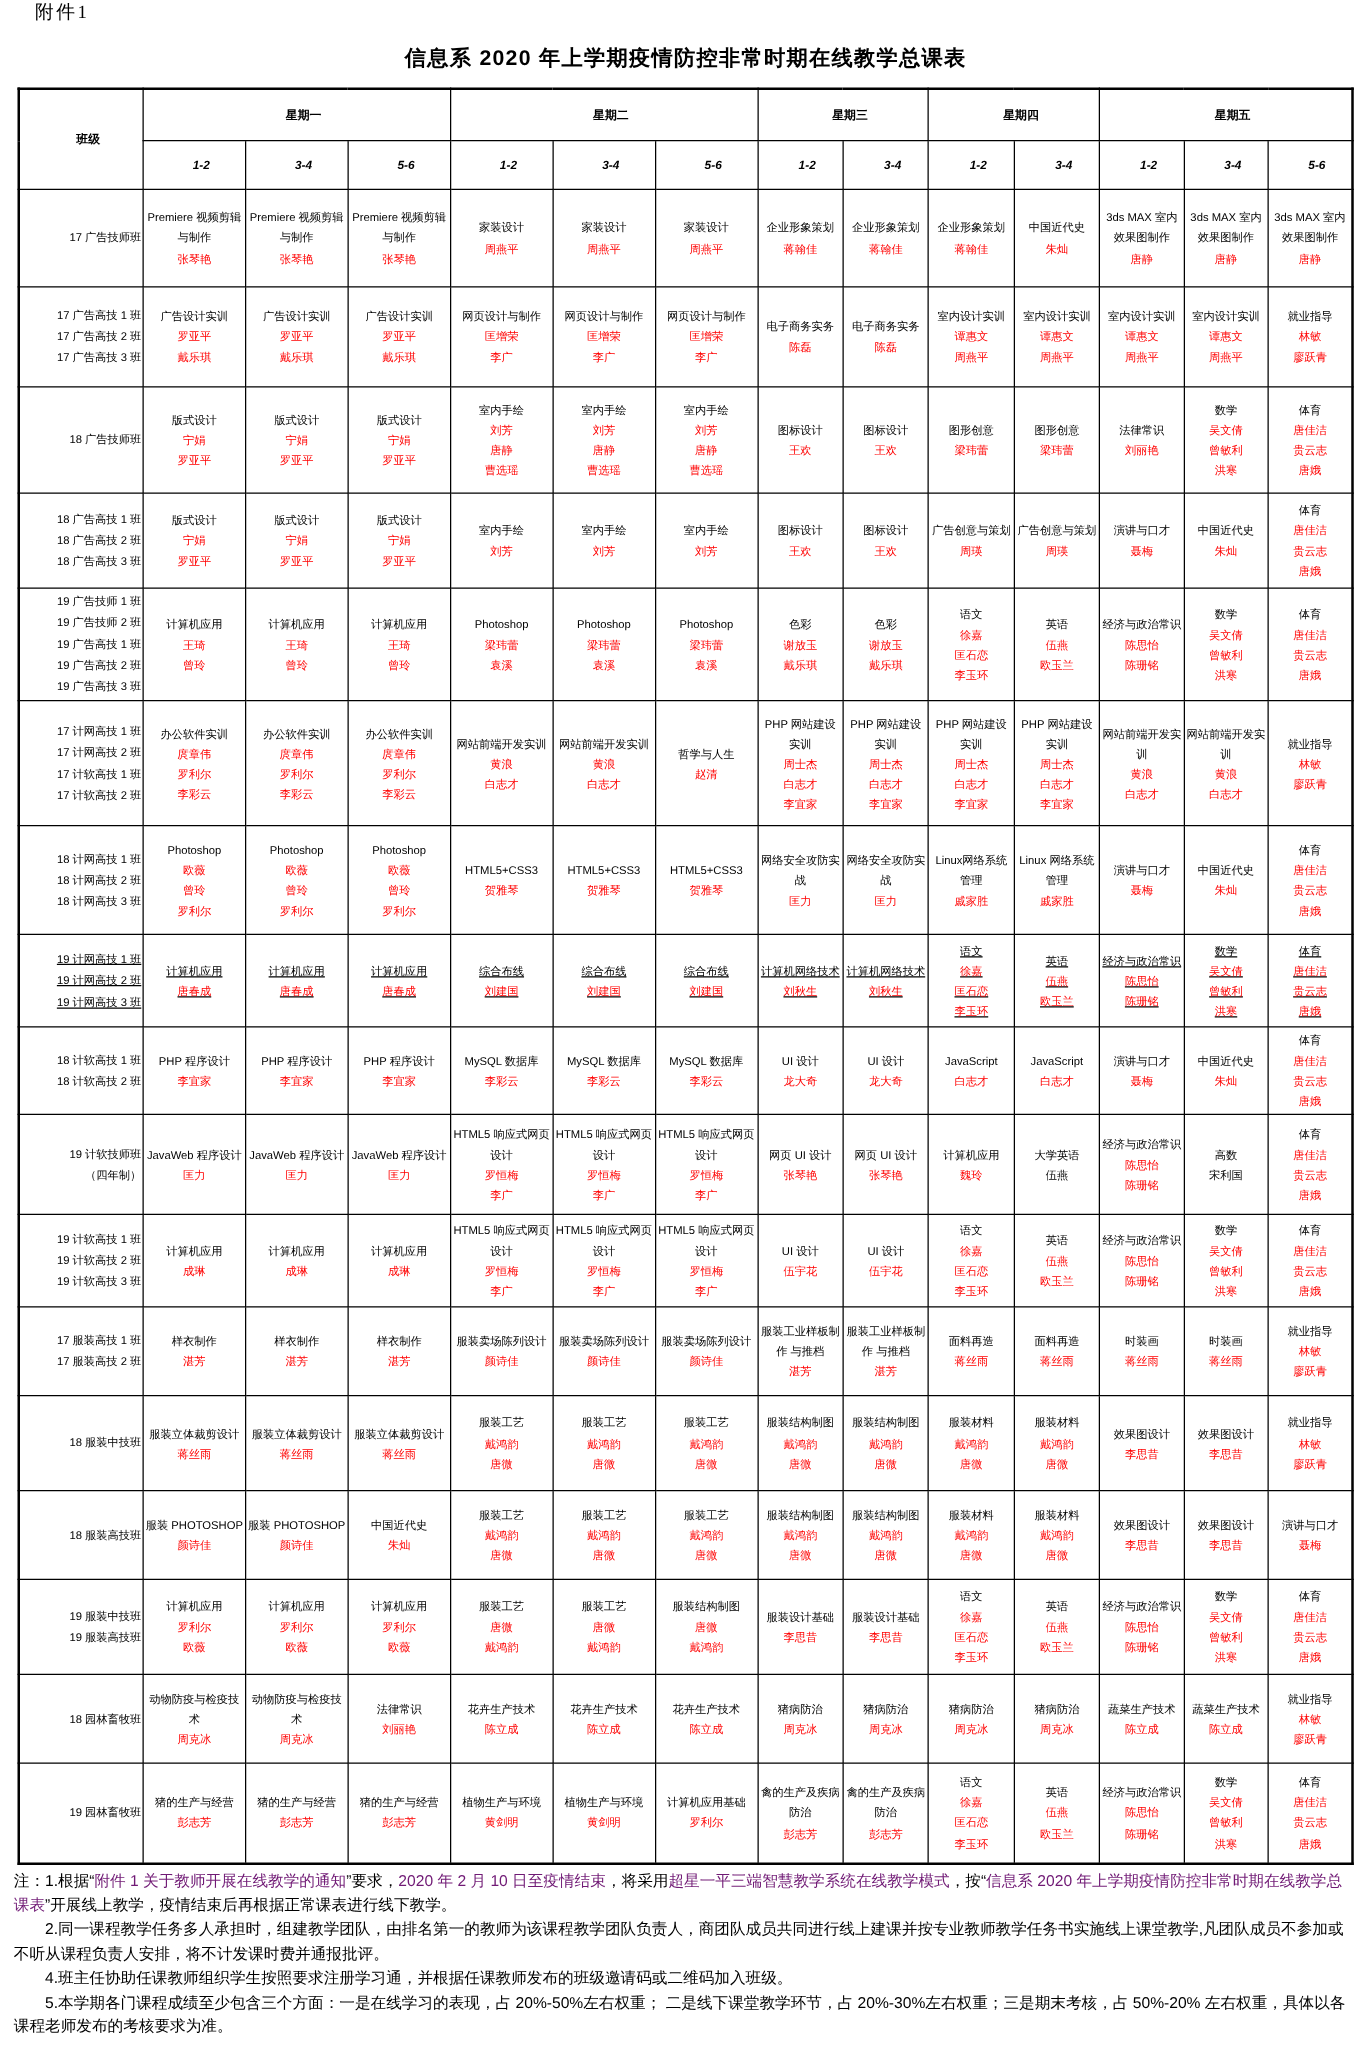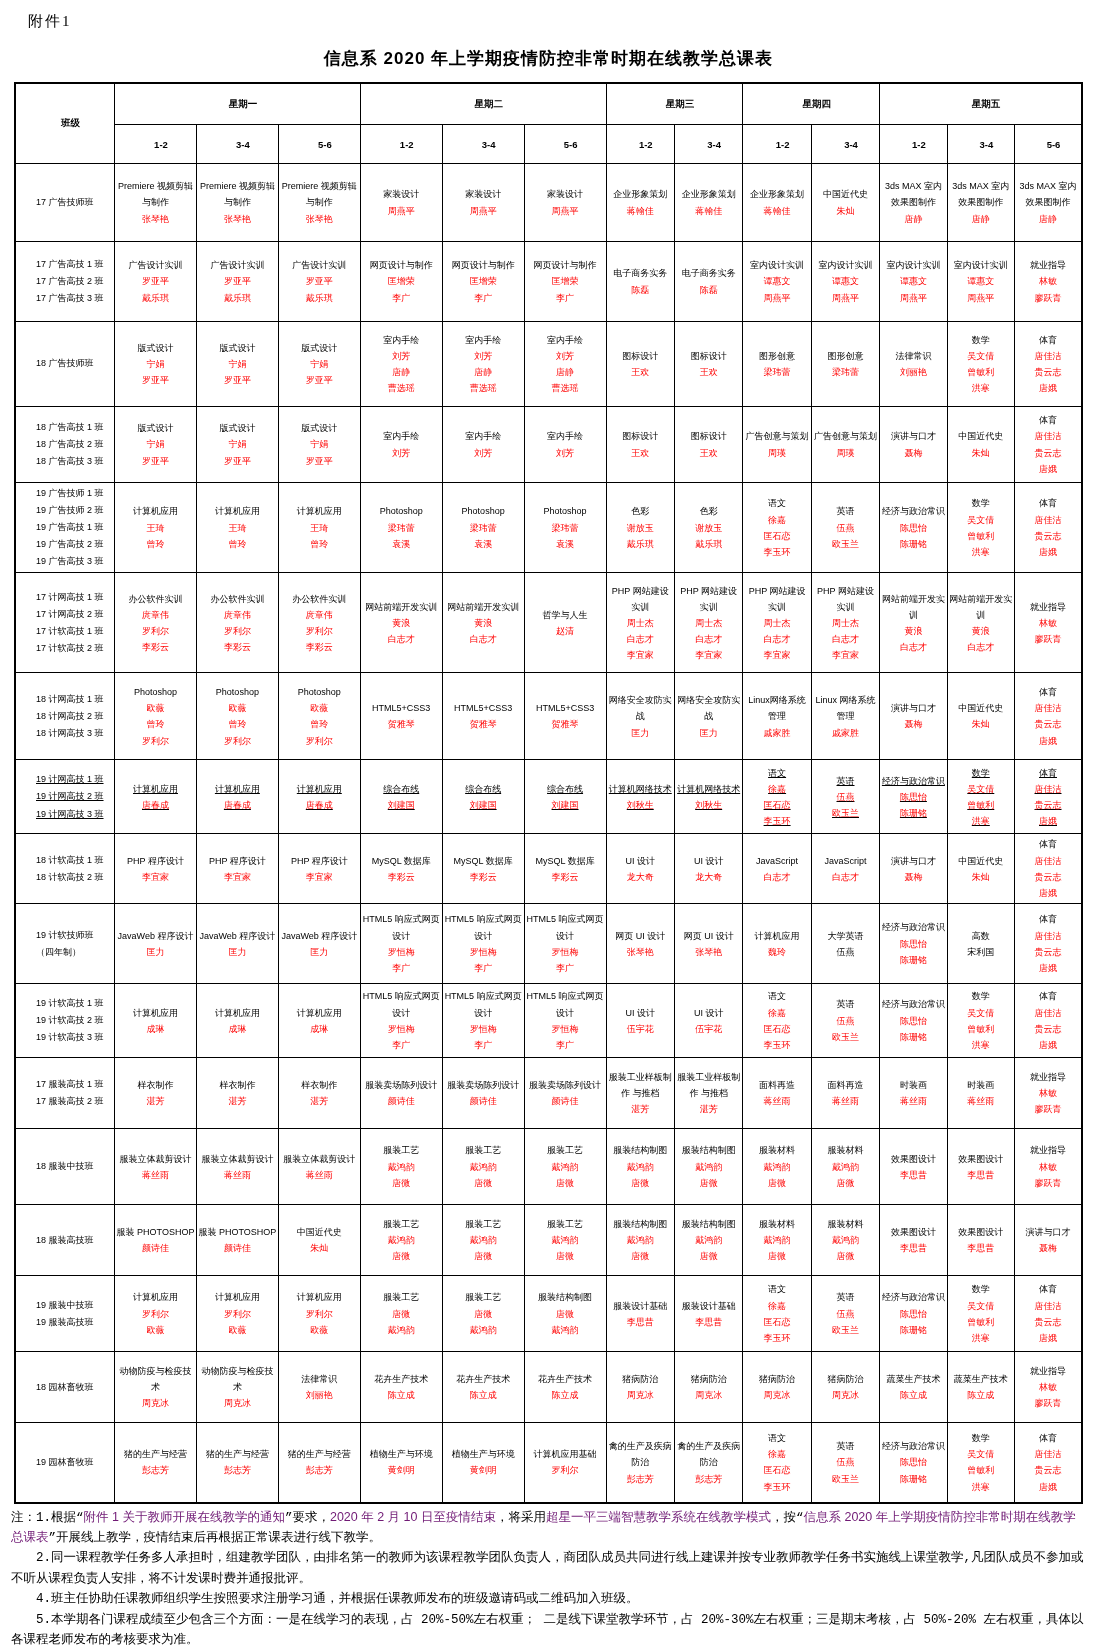--- a/index.html
+++ b/index.html
@@ -1,33 +1,33 @@
 <!DOCTYPE html>
 <html><head>
 <meta charset="utf-8">
 <style>
   html,body { margin:0; padding:0; background:#ffffff; }
   body { width:1097px; font-family:"Liberation Sans","DejaVu Sans",sans-serif; color:#000; }
-  .attachment { font-family:"Liberation Serif","DejaVu Serif",serif; font-size:15px; padding:12px 0 0 28px; letter-spacing:2px; }
+  .attachment { font-family:"Liberation Serif","DejaVu Serif",serif; font-size:15px; padding:0 0 0 28px; letter-spacing:2px; }
   .main-title { text-align:center; font-size:17px; font-weight:bold; margin:16px 0 12px 0; letter-spacing:1px; }
   table.schedule { border-collapse:collapse; table-layout:fixed; width:1069px; margin:0 auto; border:2px solid #000; }
   .schedule th, .schedule td { border:1px solid #000; padding:2px 1px; text-align:center; vertical-align:middle; overflow:hidden; }
   .schedule th { font-size:9.5px; font-weight:bold;padding-left:12px; }
   .schedule thead tr.day-row th { height:36px; }
-  .schedule thead tr.period-row th { height:34px; font-weight:bold; }
-  td.class-cell { text-align:left; padding-left:20px; font-size:9px; line-height:1.9; }
+  .schedule thead tr.period-row th { height:34px; font-weight:bold;font-style:italic; }
+  td.class-cell { text-align:right; padding-left:6px; font-size:9px; line-height:1.9; }
   td.slot-cell { font-size:9px; }
   .course { color:#000; line-height:1.8; }
   .teach { color:#ff0000; line-height:1.8; }
   .teach.black { color:#000; }
   .notes { width:1075px; margin:4px auto 0 auto; font-size:12.5px; line-height:1.55; }
   .notes p { margin:0; }
   .notes p.indent { text-indent:2em; }
   .seg-red { color:#701a75; }
-  .seg-black { color:#000;font-family:Liberation Mono, monospace; }
+  .seg-black { color:#000; }
 </style>
 </head>
 <body>
 
 <div class="attachment">附件1</div>
 <div class="main-title">信息系 2020 年上学期疫情防控非常时期在线教学总课表</div>
 
 <table class="schedule">
   <colgroup>
       <col style="width: 96px;">

